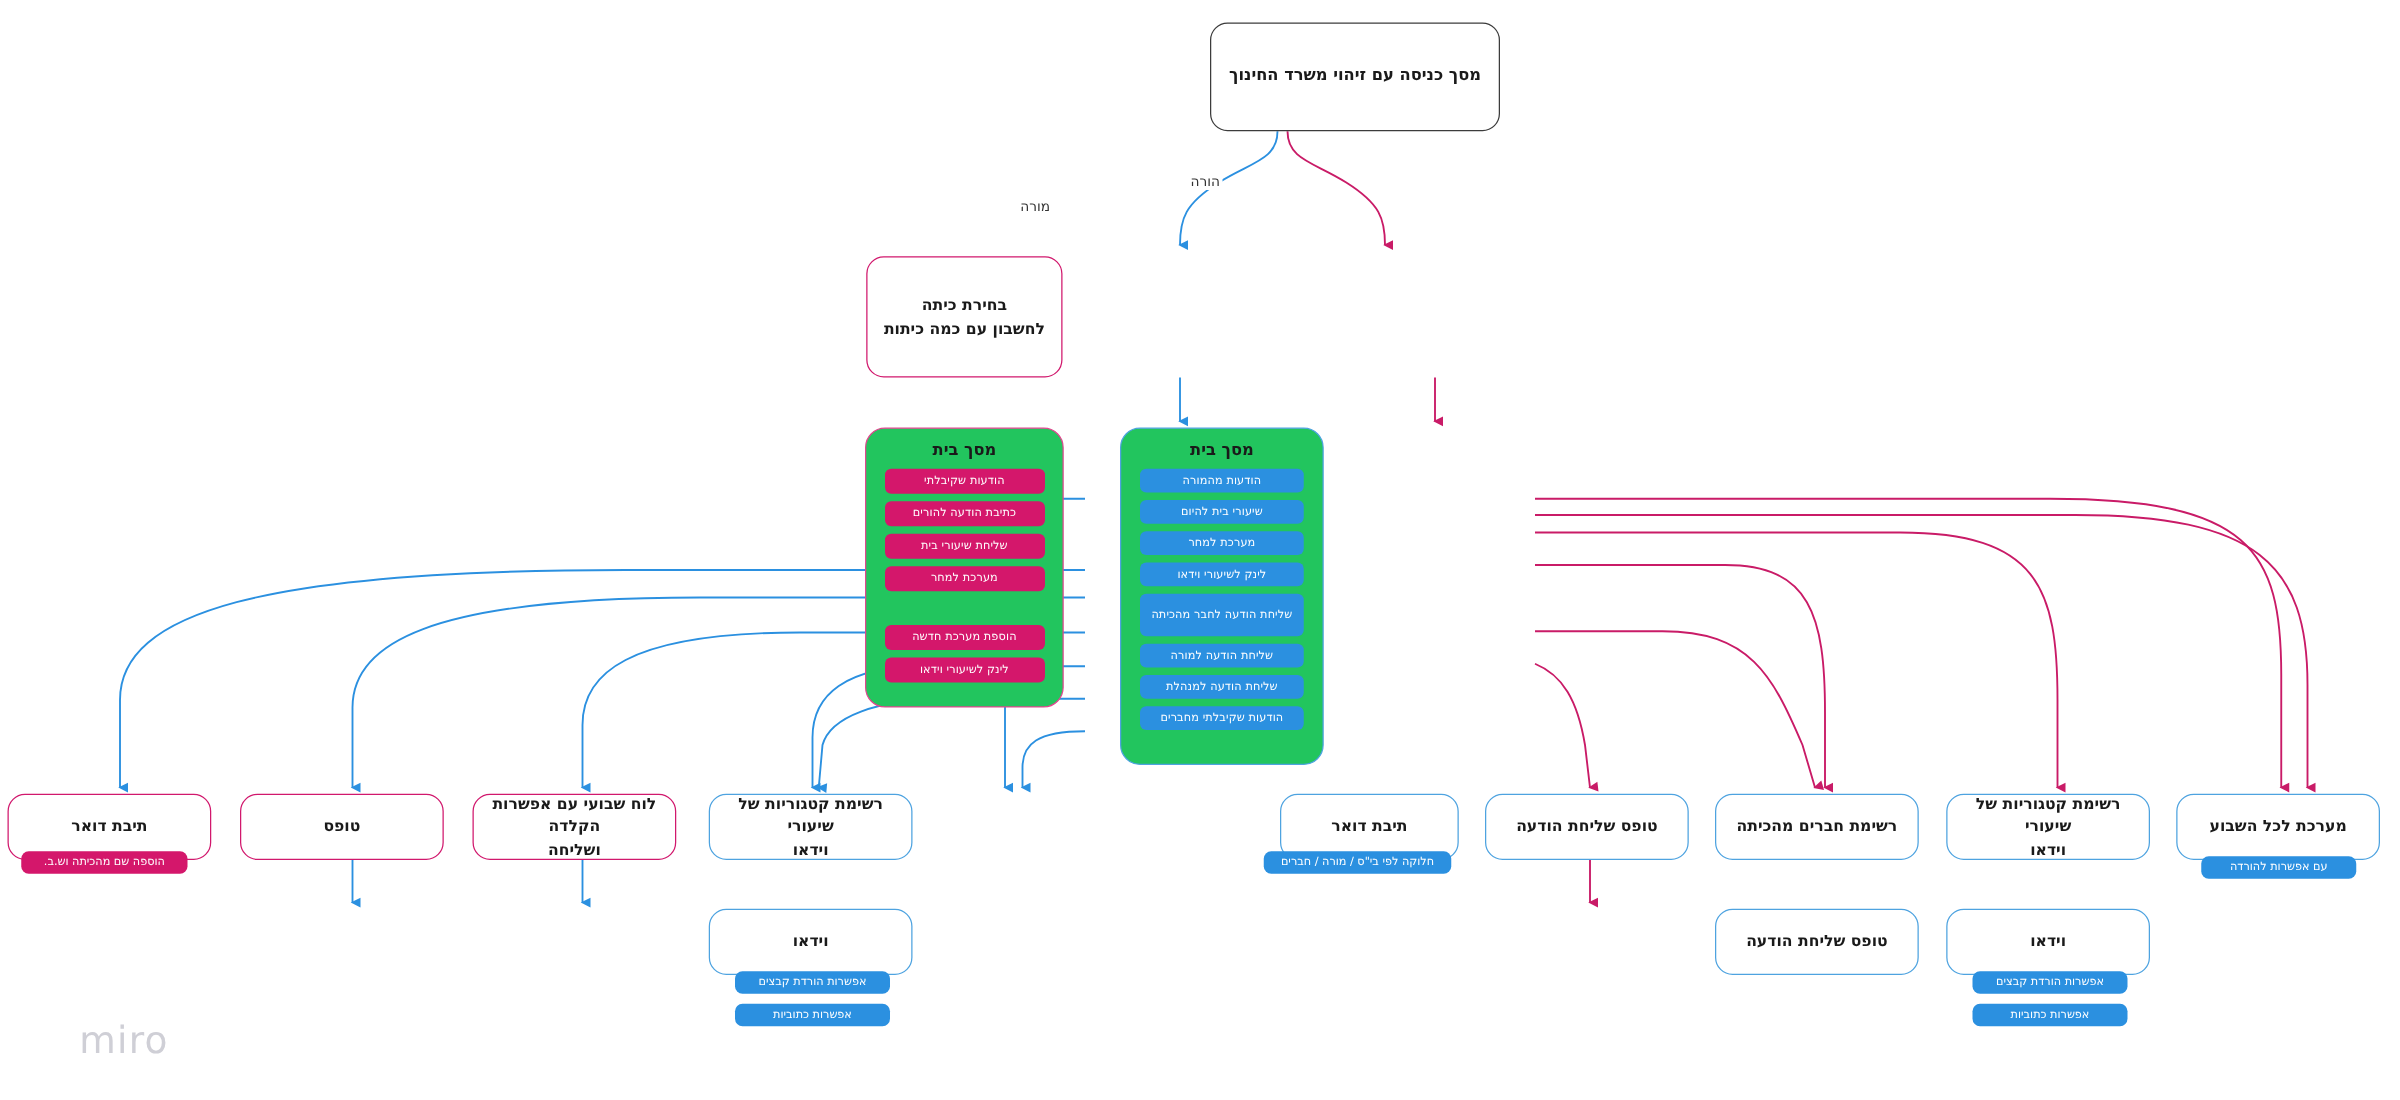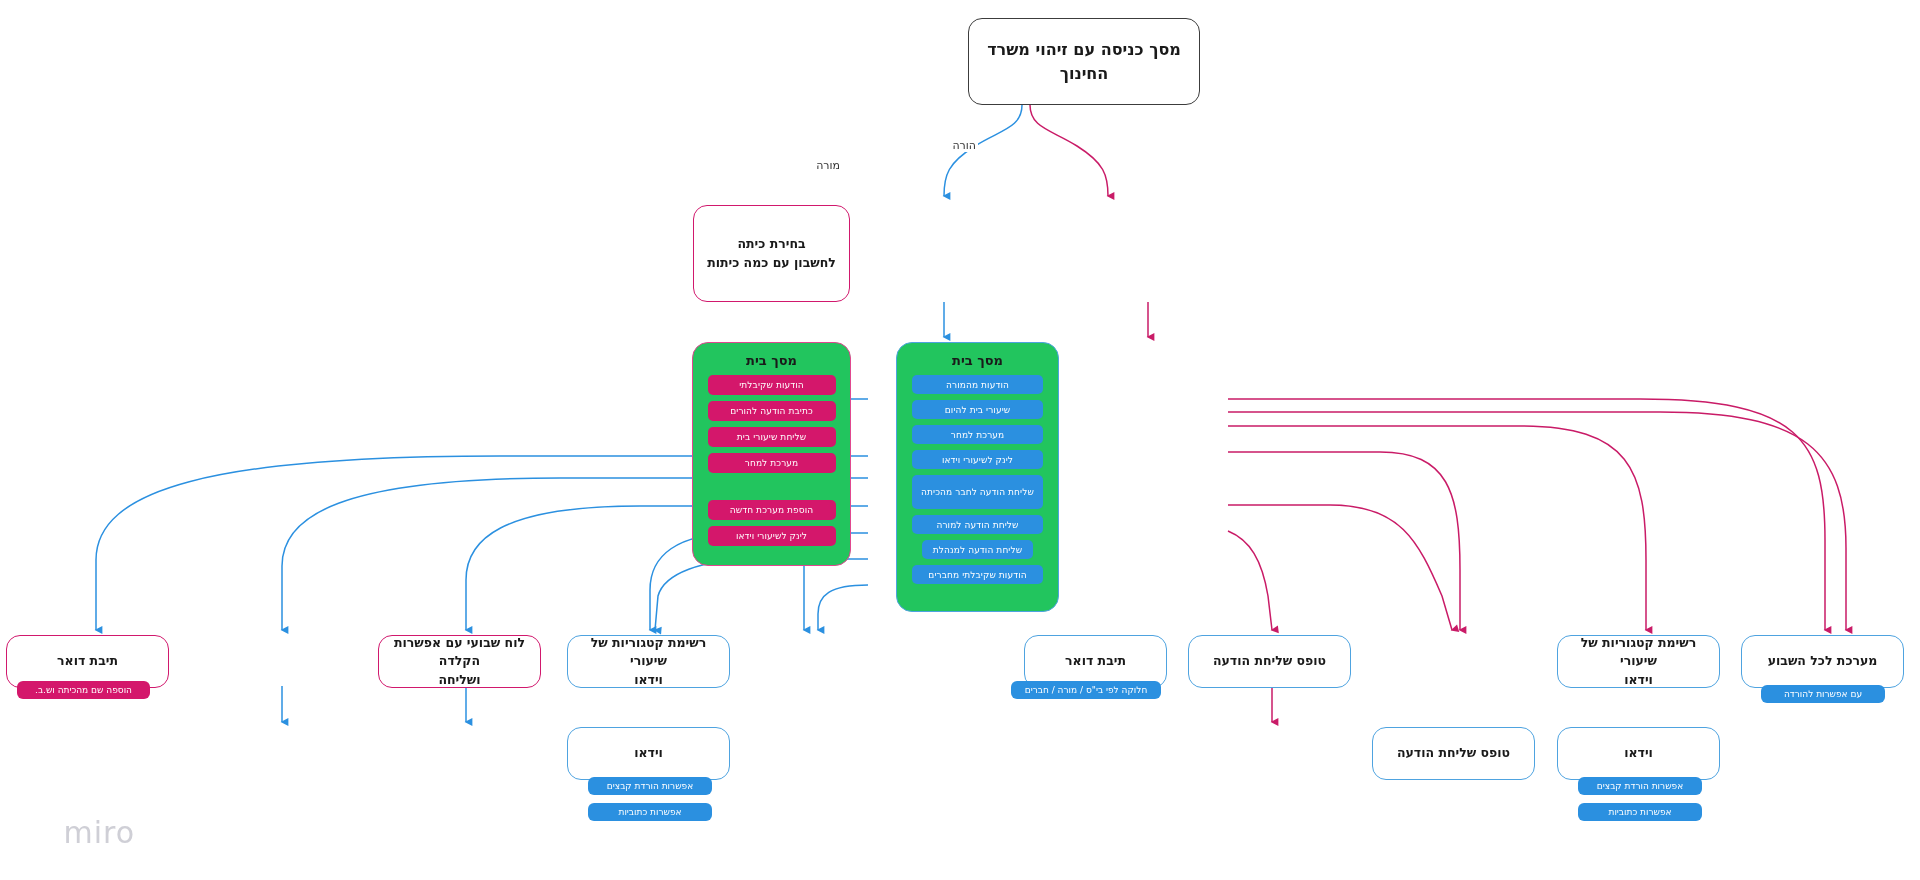--- a/index.html
+++ b/index.html
@@ -133,41 +133,41 @@
 
       <path d="M1228,531 C1250,540 1262,560 1268,596 L1272,630" stroke="#c91b67" marker-end="url(#ap)"></path>
 
       <path d="M1228,412 L1660,412 C1806,412 1846,452 1846,548 L1846,630" stroke="#c91b67" marker-end="url(#ap)"></path>
 
       <path d="M1272,686 L1272,722" stroke="#c91b67" marker-end="url(#ap)"></path>
     </g>
   </svg>
 
   <div class="node root" style="right:720px;top:18px;width:232px;height:87px;">
-    <div class="title" style="font-size:16px;">מסך כניסה עם זיהוי משרד החינוך</div>
+    <div class="title" style="font-size:13px;">מסך כניסה עם זיהוי משרד החינוך</div>
   </div>
 
   <div class="edge-label" style="right:942px;top:139px;">הורה</div>
   <div class="edge-label" style="right:1078px;top:139px;margin-top:20px;">מורה</div>
 
 
   <div class="node pink" style="right:1070px;top:205px;width:157px;height:97px;">
     <div class="title" style="font-size:12.5px;">בחירת כיתה
 לחשבון עם כמה כיתות</div>
   </div>
 
   <div class="panel blue" style="right:861px;top:342px;width:163px;height:270px;">
     <div class="panel-title">מסך בית</div>
     <div class="pill blue" style="width:131px;height:19px;">הודעות מהמורה</div>
     <div class="pill blue" style="width:131px;height:19px;text-align:right;">שיעורי בית להיום</div>
     <div class="pill blue" style="width:131px;height:19px;">מערכת למחר</div>
     <div class="pill blue" style="width:131px;height:19px;">לינק לשיעורי וידאו</div>
     <div class="pill blue" style="width:131px;height:34px;">שליחת הודעה לחבר מהכיתה</div>
     <div class="pill blue" style="width:131px;height:19px;">שליחת הודעה למורה</div>
-    <div class="pill blue" style="width:111px;height:19px;">שליחת הודעה למנהלת</div>
+    <div class="pill blue" style="width:131px;height:19px;">שליחת הודעה למנהלת</div>
     <div class="pill blue" style="width:131px;height:19px;">הודעות שקיבלתי מחברים</div>
   </div>
 
   <div class="panel pink" style="right:1069px;top:342px;width:159px;height:224px;">
     <div class="panel-title">מסך בית</div>
     <div class="pill pink" style="width:128px;height:20px;">הודעות שקיבלתי</div>
     <div class="pill pink" style="width:128px;height:20px;">כתיבת הודעה להורים</div>
     <div class="pill pink" style="width:128px;height:20px;">שליחת שיעורי בית</div>
     <div class="pill pink" style="width:128px;height:20px;">מערכת למחר</div>
     <div class="pill pink" style="width:128px;height:20px;margin-top:21px;">הוספת מערכת חדשה</div>
@@ -177,20 +177,23 @@
   <div class="node blue" style="right:16px;top:635px;width:163px;height:53px;">
     <div class="title" style="font-size:12.5px;">מערכת לכל השבוע</div>
   </div>
   <div class="tag blue" style="right:35px;top:685px;width:124px;height:18px;">עם אפשרות להורדה</div>
 
   <div class="node blue" style="right:200px;top:635px;width:163px;height:53px;">
     <div class="title" style="font-size:12.5px;">רשימת קטגוריות של שיעורי
 וידאו</div>
   </div>
 
+  <div class="node blue" style="right:385px;top:635px;width:163px;height:53px;">
+    <div class="title" style="font-size:12.5px;">רשימת חברים מהכיתה</div>
+  </div>
 
   <div class="node blue" style="right:569px;top:635px;width:163px;height:53px;">
     <div class="title" style="font-size:12.5px;">טופס שליחת הודעה</div>
   </div>
 
   <div class="node blue" style="right:753px;top:635px;width:143px;height:53px;">
     <div class="title" style="font-size:12.5px;">תיבת דואר</div>
   </div>
   <div class="tag blue" style="right:759px;top:681px;width:150px;height:18px;">חלוקה לפי בי"ס / מורה / חברים</div>
 
@@ -213,20 +216,23 @@
     <div class="title" style="font-size:12.5px;">וידאו</div>
   </div>
   <div class="tag blue" style="right:1208px;top:777px;width:124px;height:18px;">אפשרות הורדת קבצים</div>
   <div class="tag blue" style="right:1208px;top:803px;width:124px;height:18px;">אפשרות כתוביות</div>
 
   <div class="node pink" style="right:1379px;top:635px;width:163px;height:53px;">
     <div class="title" style="font-size:12.5px;">לוח שבועי עם אפשרות הקלדה
 ושליחה</div>
   </div>
 
+  <div class="node pink" style="right:1565px;top:635px;width:163px;height:53px;">
+    <div class="title" style="font-size:12.5px;">טופס</div>
+  </div>
 
   <div class="node pink" style="right:1751px;top:635px;width:163px;height:53px;">
     <div class="title" style="font-size:12.5px;">תיבת דואר</div>
   </div>
   <div class="tag pink" style="right:1770px;top:681px;width:133px;height:18px;">הוספה שם מהכיתה וש.ב.</div>
 
   <div id="watermark">miro</div>
 </div>
 
 </body></html>

